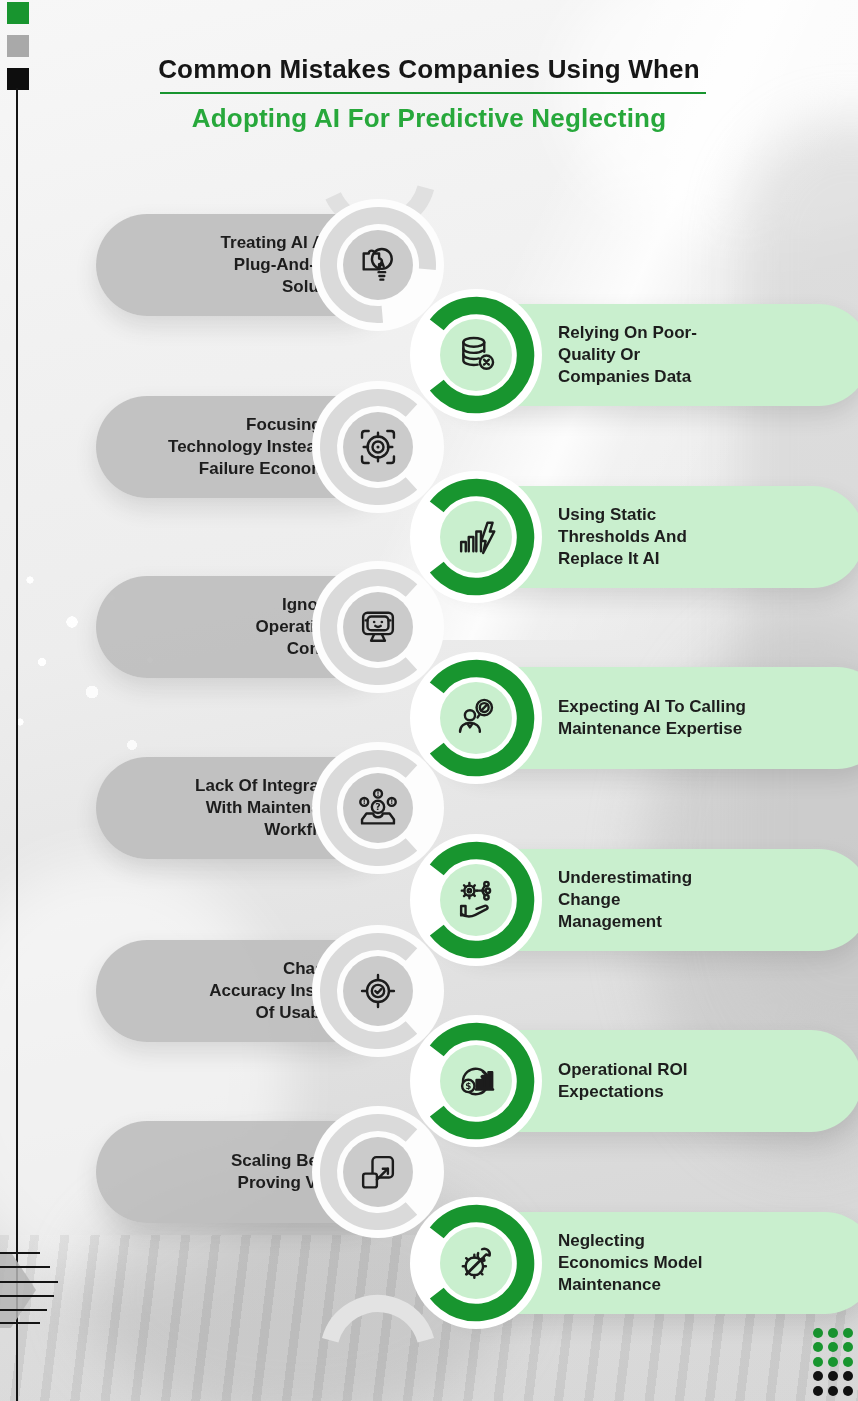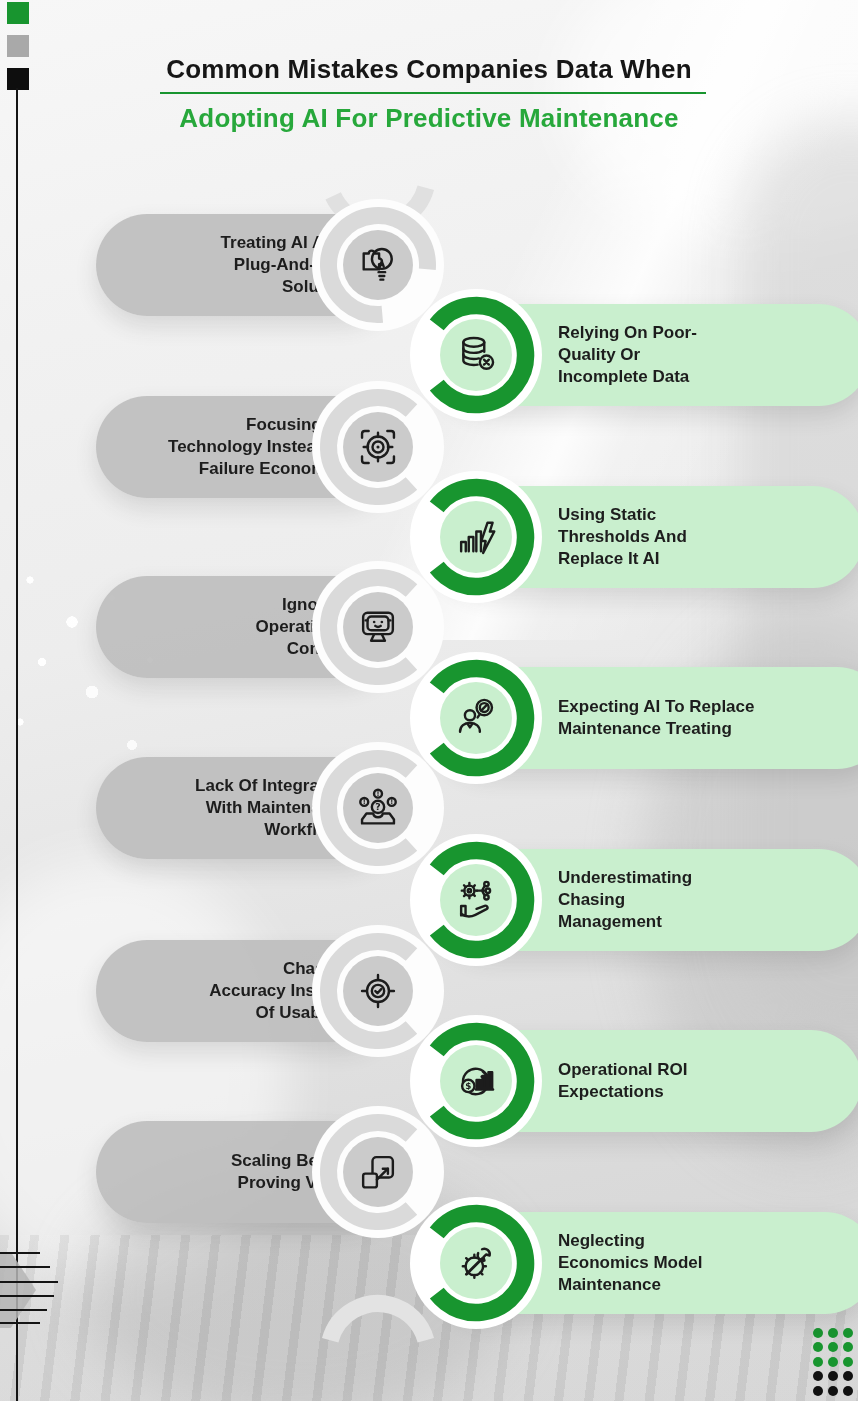--- a/index.html
+++ b/index.html
@@ -59,23 +59,23 @@
 
   <div class="blob b5"></div>
   <div class="streak"></div>
   <div class="blob b2"></div>
   <div class="blob b4"></div>
   <div class="blob b1"></div>
   <div class="blob b3"></div>
   <div class="conveyor"></div>
   <div class="sparkles"></div>
 
-  <div class="title1">Common Mistakes Companies Data When</div>
+  <div class="title1">Common Mistakes Companies Using When</div>
   <div class="title-rule"></div>
-  <div class="title2">Adopting AI For Predictive Maintenance</div>
+  <div class="title2">Adopting AI For Predictive Neglecting</div>
 
   <div class="sq green"></div>
   <div class="sq gray"></div>
   <div class="sq black"></div>
   <div class="vline"></div>
   <div class="hex"></div>
   <div id="decor-lines">
       <div class="hline" style="top: 1252px; width: 40px;"></div>
       <div class="hline" style="top: 1266px; width: 50px;"></div>
       <div class="hline" style="top: 1281px; width: 58px;"></div>
@@ -98,39 +98,39 @@
       <div class="dot" style="left: 843px; top: 1371px; background: rgb(17, 17, 17);"></div>
       <div class="dot" style="left: 813px; top: 1386px; background: rgb(17, 17, 17);"></div>
       <div class="dot" style="left: 828px; top: 1386px; background: rgb(17, 17, 17);"></div>
       <div class="dot" style="left: 843px; top: 1386px; background: rgb(17, 17, 17);"></div>
     </div>
 
   <div class="pill left" style="top:214px">
       <span class="pill-label" style="width:150px">Treating AI As A Plug-And-Play Solution</span>
     </div>
   <div class="pill right" style="top:304px;width:312px">
-      <span class="pill-label" style="width:160px">Relying On Poor-Quality Or Incomplete Data</span>
+      <span class="pill-label" style="width:160px">Relying On Poor-Quality Or Companies Data</span>
     </div>
   <div class="pill left" style="top:396px">
       <span class="pill-label" style="width:188px">Focusing On Technology Instead Of Failure Economics</span>
     </div>
   <div class="pill right" style="top:486px;width:306px">
       <span class="pill-label" style="width:150px">Using Static Thresholds And Replace It AI</span>
     </div>
   <div class="pill left" style="top:576px">
       <span class="pill-label" style="width:120px">Ignoring Operational Context</span>
     </div>
   <div class="pill right" style="top:667px;width:330px">
-      <span class="pill-label" style="width:200px">Expecting AI To Replace Maintenance Treating</span>
+      <span class="pill-label" style="width:200px">Expecting AI To Calling Maintenance Expertise</span>
     </div>
   <div class="pill left" style="top:757px">
       <span class="pill-label" style="width:170px">Lack Of Integration With Maintenance Workflows</span>
     </div>
   <div class="pill right" style="top:849px;width:312px">
-      <span class="pill-label" style="width:150px">Underestimating Chasing Management</span>
+      <span class="pill-label" style="width:150px">Underestimating Change Management</span>
     </div>
   <div class="pill left" style="top:940px">
       <span class="pill-label" style="width:142px">Chasing Accuracy Instead Of Usability</span>
     </div>
   <div class="pill right" style="top:1030px;width:304px">
       <span class="pill-label" style="width:148px">Operational ROI Expectations</span>
     </div>
   <div class="pill left" style="top:1121px">
       <span class="pill-label" style="width:135px">Scaling Before Proving Value</span>
     </div>

